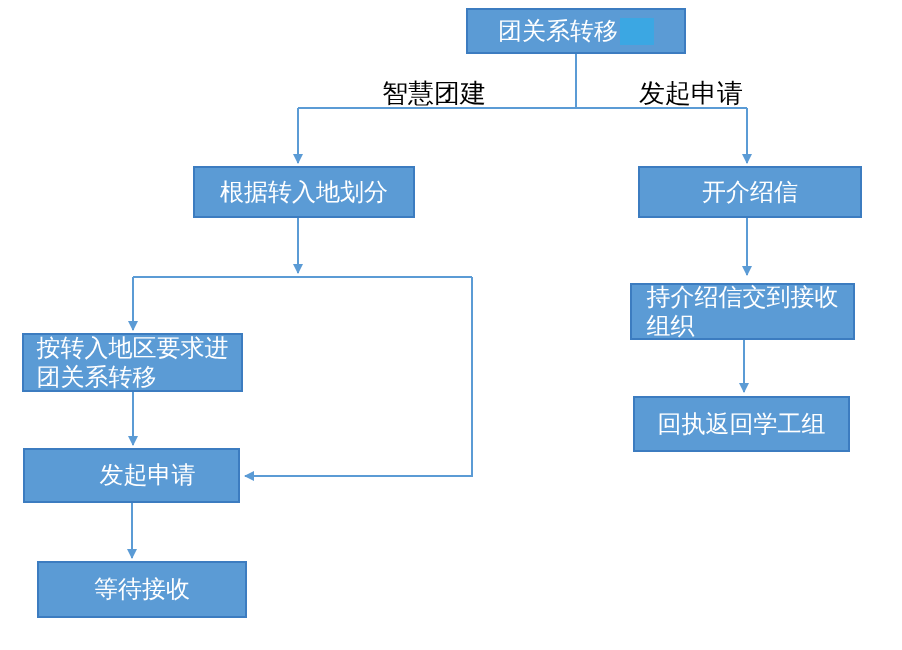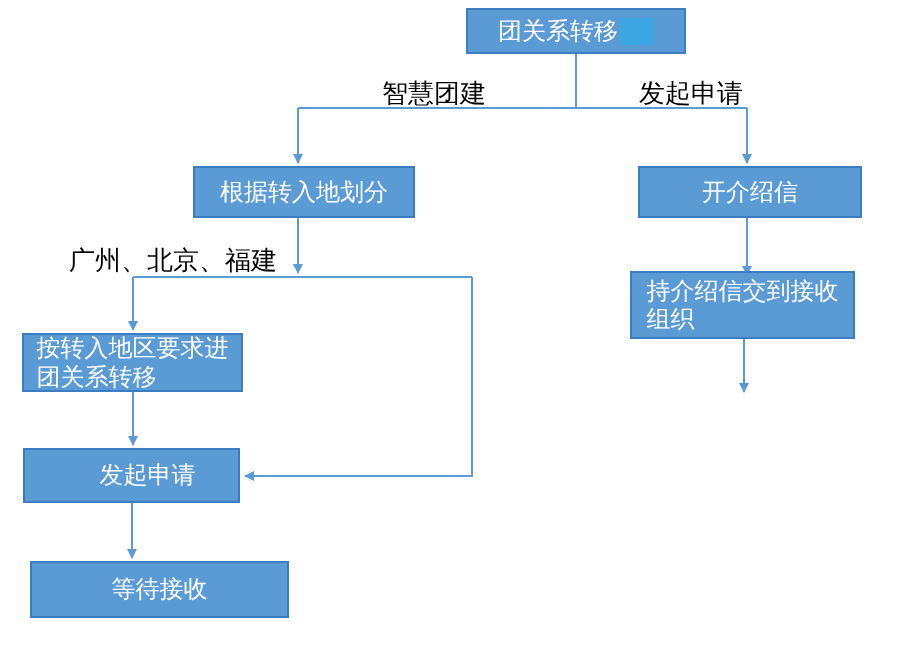--- a/index.html
+++ b/index.html
@@ -26,22 +26,22 @@
   .highlight {
     display:inline-block; width:34px; height:27px; margin-left:2px;
     background:var(--highlight,#3BA7E3); vertical-align:middle;
   }
   
   #box-root     { left:466px; top:8px;   width:220px; height:46px; }
   #box-divide   { left:193px; top:166px; width:222px; height:52px; }
   #box-letter   { left:638px; top:166px; width:224px; height:52px; }
   #box-register { left:22px;  top:333px; width:221px; height:59px; }
   #box-apply    { left:23px;  top:448px; width:217px; height:55px;padding-left:32px; }
-  #box-wait     { left:30px;  top:561px; width:259px; height:57px; }
-  #box-deliver  { left:630px; top:271px; width:225px; height:68px; }
+  #box-wait     { left:37px;  top:561px; width:210px; height:57px; }
+  #box-deliver  { left:630px; top:283px; width:225px; height:57px; }
   #box-receipt  { left:633px; top:396px; width:217px; height:56px; }
   #label-smart  { left:434px; top:76px; }
   #label-nonsmart { left:691px; top:76px; }
   #label-cities { left:173px; top:243px; }
   #label-other  { left:410px; top:243px; }
 </style>
 </head>
 <body>
 
 <div class="canvas">
@@ -80,21 +80,21 @@
   <div class="box" id="box-register">按转入地区要求进
 团关系转移</div>
 
   <div class="box" id="box-apply">发起申请</div>
 
   <div class="box" id="box-wait">等待接收</div>
 
   <div class="box" id="box-deliver">持介绍信交到接收
 组织</div>
 
+  <div class="box" id="box-receipt">回执返回学工组</div>
 
   <div class="edge-label" id="label-smart">智慧团建</div>
 
   <div class="edge-label" id="label-nonsmart">发起申请</div>
 
-  <div class="edge-label" id="label-cities">广州、北京、福建</div>
 
 
 </div>
 
 </body></html>

